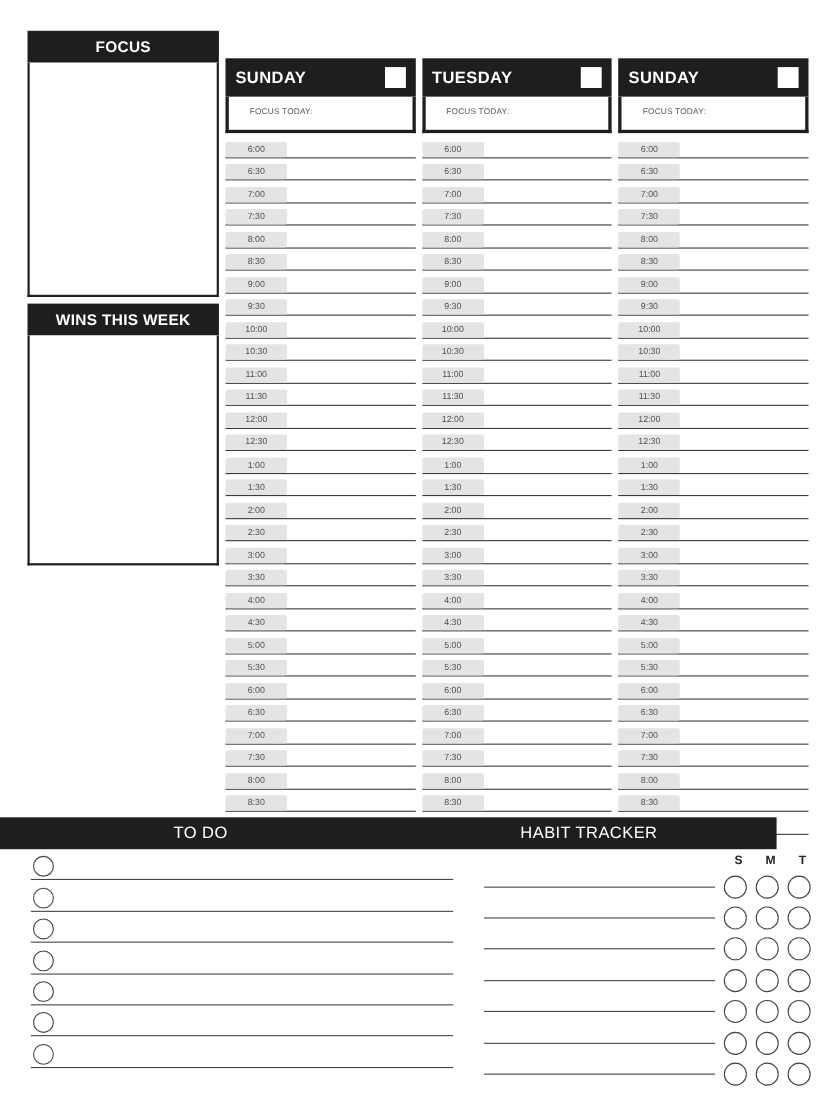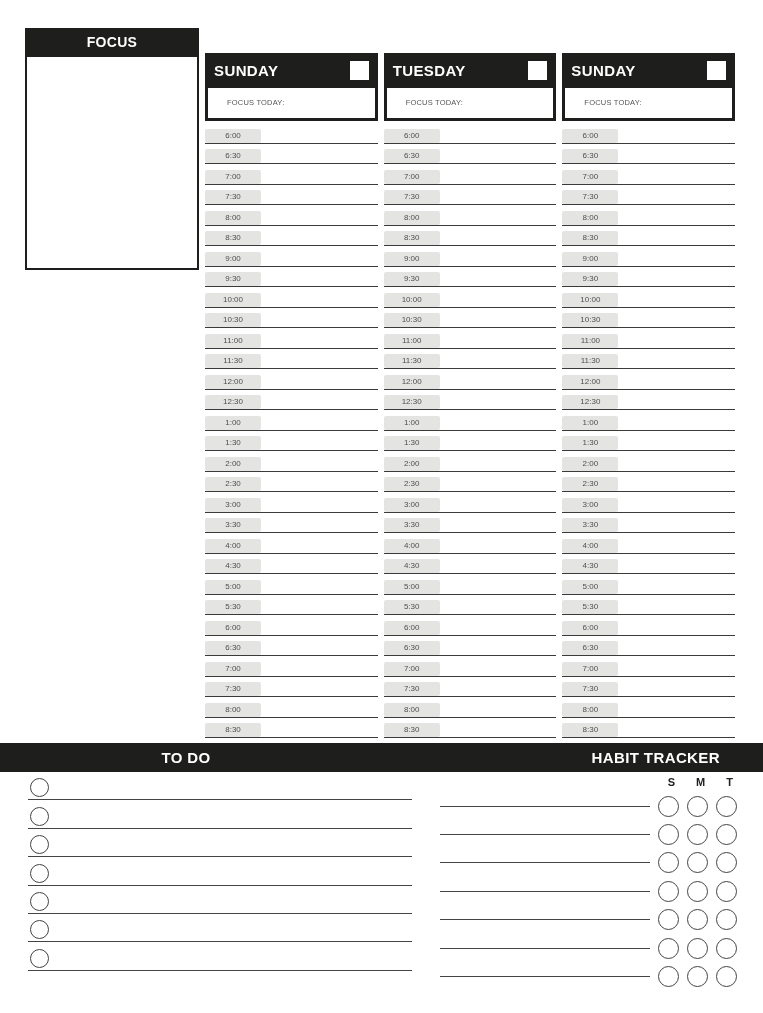--- a/index.html
+++ b/index.html
@@ -49,26 +49,26 @@
     border-bottom:1.5px solid var(--line);
   }
   .time-pill{
     background:var(--pill-bg);color:var(--pill-text);
     font-size:8px;width:56px;height:14px;line-height:14px;
     text-align:center;border-radius:2px;flex:none;
   }
 
   
   .bottom-bar{
-    position:absolute;left:0;top:743px;width:763px;height:29px;
-    background:var(--black);display:flex;color:#fff;font-weight:bold;
+    position:absolute;left:0;top:743px;width:706px;height:29px;
+    background:var(--black);display:flex;color:#fff;font-weight:normal;
   }
   .bar-label{font-size:15px;line-height:29px;text-align:center;letter-spacing:.4px;}
   .bar-label.todo-title{width:372px;}
-  .bar-label.habit-title{width:348px;text-align:right;}
+  .bar-label.habit-title{width:348px;}
 
   
   .bottom-content{position:absolute;left:0;top:772px;width:763px;height:241px;}
   .todo-list{position:absolute;left:28px;top:0;width:384px;}
   .todo-row{height:28.4px;position:relative;border-bottom:1.5px solid #444;}
   .todo-circle{
     position:absolute;left:2px;bottom:2px;width:19px;height:19px;
     border:1.5px solid #444;border-radius:50%;background:#fff;
   }
   .habit-area{position:absolute;left:440px;top:0;width:300px;}
@@ -84,20 +84,24 @@
 </style>
 </head>
 <body>
 
 <div class="top">
   <aside class="sidebar">
     <section class="side-section focus">
       <div class="side-header">FOCUS</div>
       <div class="side-box focus-box"></div>
     </section>
+    <section class="side-section wins">
+      <div class="side-header">WINS THIS WEEK</div>
+      <div class="side-box wins-box"></div>
+    </section>
   </aside>
 
   <div class="days">
       <div class="day-col">
     <div class="day-header">
       <span class="day-name">SUNDAY</span>
       <span class="day-checkbox"></span>
     </div>
     <div class="focus-today">
       <span class="focus-today-label">FOCUS TODAY:</span>

